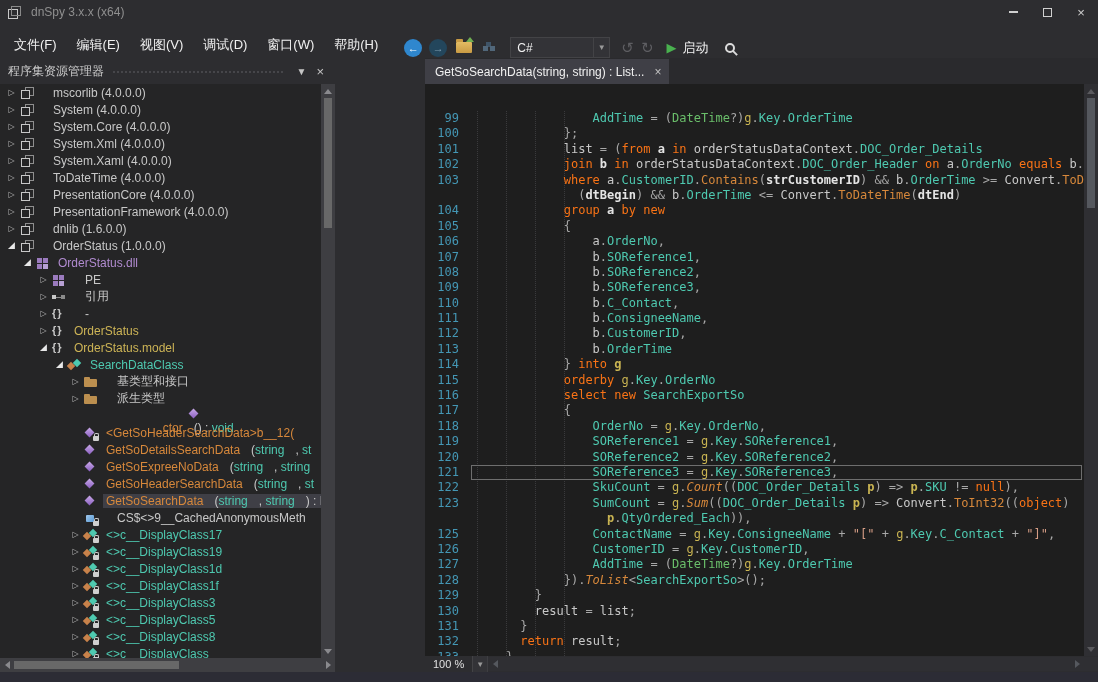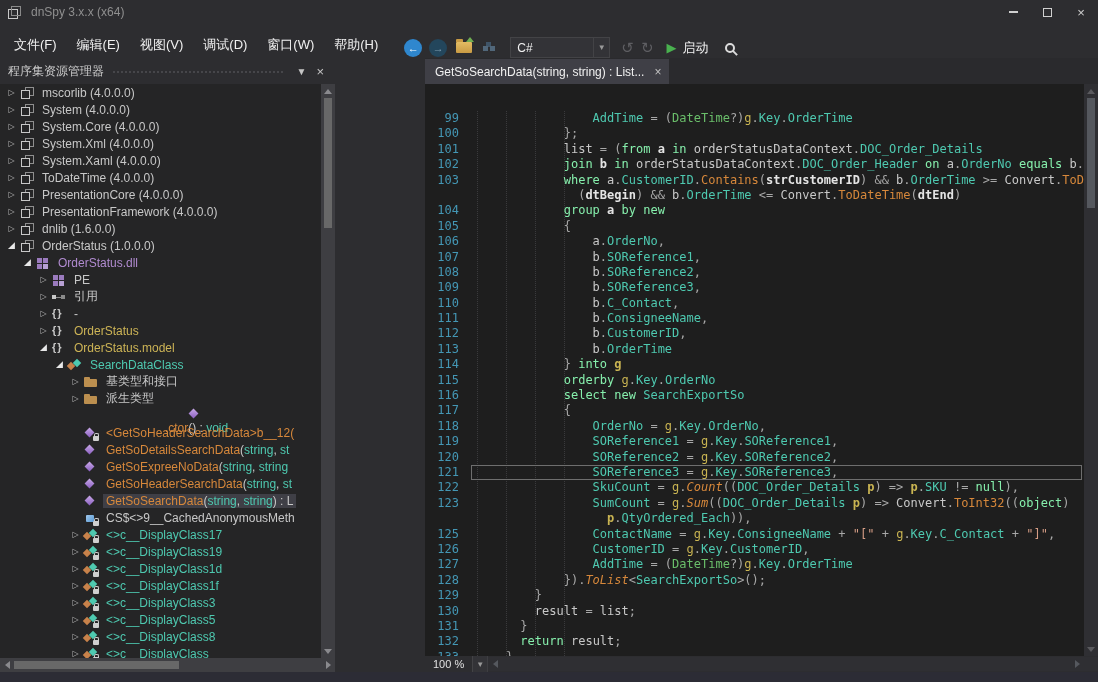--- a/index.html
+++ b/index.html
@@ -49,21 +49,21 @@
   .side-title{color:#cccccc;font-size:12px;white-space:nowrap;}
   .drag-dots{flex:1;height:5px;margin:0 8px;background-image:radial-gradient(#46464a 1px,transparent 1px);background-size:4px 4px;background-position:0 1px;}
   .side-btn{color:#c5c5c5;font-size:10px;padding:2px 5px;}
   .side-body{flex:1;display:flex;min-height:0;}
   .tree-viewport{flex:1;overflow:hidden;position:relative;}
   .tree-row{height:17px;display:flex;align-items:center;white-space:nowrap;font-size:12px;cursor:default;}
   .exp{width:15px;flex-shrink:0;text-align:center;font-size:8px;color:#b8b8b8;line-height:17px;}
   .exp.expanded{color:#e8e8e8;font-size:9px;}
   .lbl{padding:0 3px;margin-left:4px;}
   .lbl.sel{background:#3f3f46;}
-  .t-p{color:#c8c8c8;} .t-purple{color:#b18bd0;} .t-gold{color:#cdb456;}
+  .t-p{color:#c8c8c8;margin-left:11px;} .t-purple{color:#b18bd0;} .t-gold{color:#cdb456;}
   .t-teal{color:#4ec9b0;} .t-orange{color:#d7883b;}
 
   
   .ic{width:16px;height:14px;flex-shrink:0;position:relative;display:inline-block;}
   .ic-assembly::before{content:"";position:absolute;left:2px;top:4px;width:7px;height:7px;border:1px solid #c8c8c8;background:#252526;z-index:2;}
   .ic-assembly::after{content:"";position:absolute;left:6px;top:1px;width:7px;height:7px;border:1px solid #8f8f8f;}
   .ic-module::before{content:"";position:absolute;left:2px;top:2px;width:5px;height:5px;background:#9b7bbe;box-shadow:6px 0 0 #9b7bbe,0 6px 0 #9b7bbe,6px 6px 0 #b7a0d4;}
   .ic-ref::before{content:"";position:absolute;left:1px;top:5px;width:4px;height:4px;background:#c8c8c8;box-shadow:9px 0 0 #8a8a8a;}
   .ic-ref::after{content:"";position:absolute;left:5px;top:7px;width:5px;height:1px;background:#8a8a8a;}
   .ic-ns::before{content:"{}";position:absolute;left:1px;top:0;color:#c8c8c8;font-size:11px;font-weight:bold;letter-spacing:1px;}
@@ -97,21 +97,21 @@
   .tab{height:25px;background:#3f3f46;color:#f1f1f1;font-size:12px;display:flex;align-items:center;padding:0 8px 0 10px;gap:10px;}
   .tab-close{color:#c1c1c1;font-size:12px;line-height:1;}
   .editor-body{flex:1;display:flex;min-height:0;background:#1e1e1e;}
   .code-viewport{flex:1;position:relative;overflow:hidden;font-family:"DejaVu Sans Mono","Liberation Mono",monospace;font-size:12px;margin-top:27px;}
   .guides{position:absolute;top:0;bottom:0;pointer-events:none;}
   .guide{position:absolute;top:0;bottom:0;width:0;border-left:1px dotted #3a3a3c;}
   .crow{height:15.4px;line-height:15.4px;display:flex;position:relative;white-space:pre;}
   .ln{width:46px;flex-shrink:0;text-align:right;padding-right:12px;color:#4497b5;}
   .ctext{flex:1;padding-left:6px;}
   .curbox{position:absolute;left:46px;right:2px;top:0;bottom:0;border:1px solid #6e6e6e;pointer-events:none;}
-  .k{color:#86efac;} .t{color:#4ec9b0;} .s{color:#6abe6a;} .m{color:#d7883b;}
+  .k{color:#f97316;} .t{color:#4ec9b0;} .s{color:#6abe6a;} .m{color:#d7883b;}
   .mi{color:#d7883b;font-style:italic;} .st{color:#d69d85;} .o{color:#a8a8a8;}
   .i{color:#c8c8c8;} .pb{color:#e4e4e4;font-weight:bold;} .g{color:#c9b452;} .gb{color:#c9b452;font-weight:bold;}
 
   .editor-bottom{height:16px;display:flex;align-items:center;background:#2d2d30;flex-shrink:0;}
   .zoom-combo{height:16px;display:flex;align-items:center;background:#2d2d30;border-right:1px solid #3e3e42;}
   .zoom-value{color:#e0e0e0;font-size:11px;padding:0 8px;}
   .zoom-arrow{width:15px;height:100%;display:flex;align-items:center;justify-content:center;color:#999;font-size:8px;background:#333337;border-left:1px solid #434346;}
   .editor-hscroll{flex:1;height:14px;background:#2f2f33;display:flex;align-items:center;justify-content:space-between;}
   .corner{width:14px;height:14px;background:#3e3e42;flex-shrink:0;}
 

